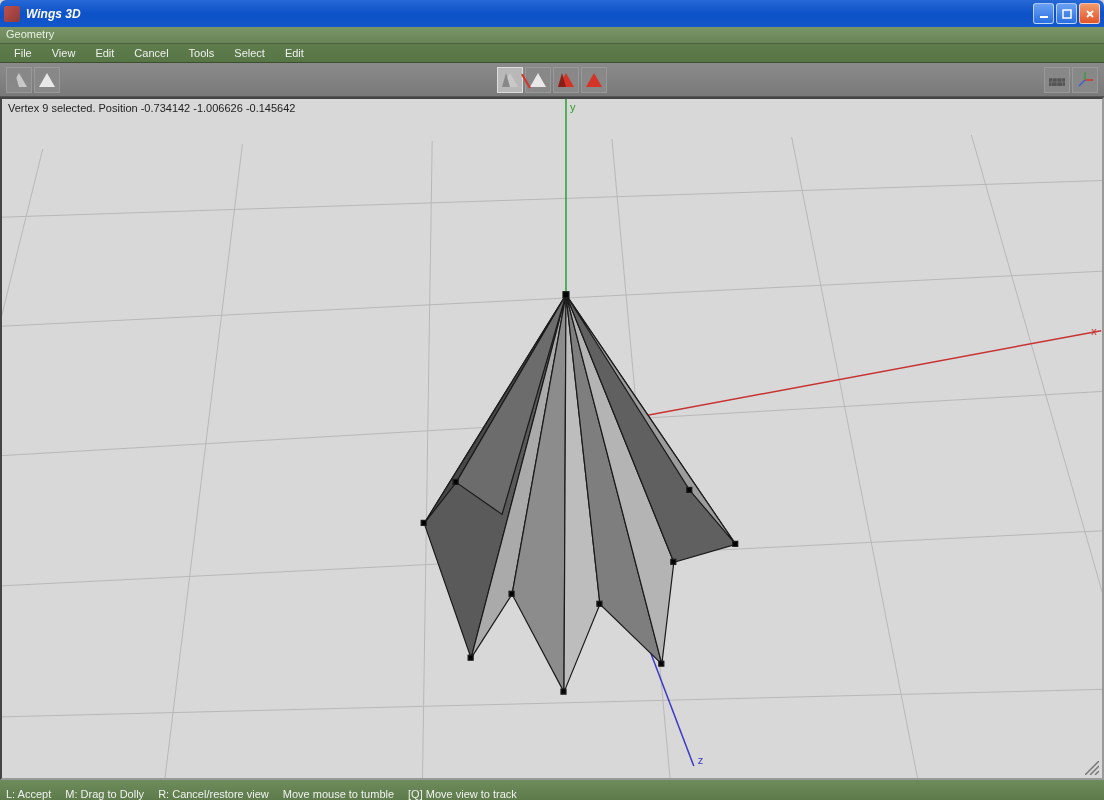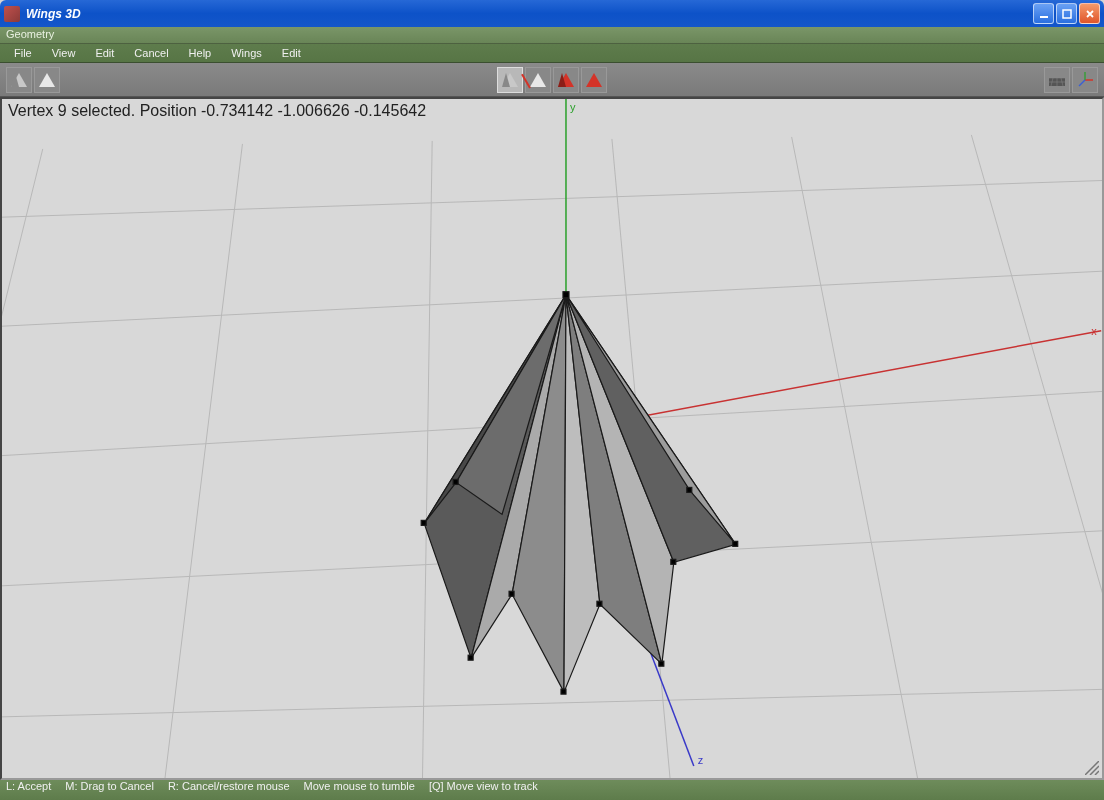--- a/index.html
+++ b/index.html
@@ -23,25 +23,25 @@
 .toolbar { height: 34px; background: linear-gradient(to bottom,#8a8a8a,#7a7a7a); display: flex; align-items: center; padding: 0 6px; border-bottom: 1px solid #555; }
 .toolgroup { display: flex; gap: 2px; }
 .toolbtn { width: 26px; height: 26px; border: 1px solid #999; background: #888; display:flex; align-items:center; justify-content:center; cursor:pointer; }
 .toolbtn.sel { background: #b8b8b8; border-color:#ddd; }
 .tri { width: 0; height: 0; border-left: 8px solid transparent; border-right: 8px solid transparent; border-bottom: 14px solid #c8c8c8; position: relative; }
 .tri.shaded::after { content:''; position:absolute; left:-8px; bottom:-14px; border-left:4px solid transparent; border-right:4px solid transparent; border-bottom:14px solid #888; }
 .tri.red { border-bottom-color: #d43328; }
 .tri.redshade::after { content:''; position:absolute; left:-8px; bottom:-14px; border-left:4px solid transparent; border-right:4px solid transparent; border-bottom:14px solid #8b1e17; }
 
 .viewport { position: absolute; left: 0; top: 97px; right: 0; bottom: 20px; background: #d8d8d8; overflow: hidden; border: 2px inset #999; }
-.status-line { position: absolute; left: 6px; top: 3px; color: #222; font-size: 16px; z-index: 10; }
+.status-line { position: absolute; left: 6px; top: 3px; color: #222; font-size: 11px; z-index: 10; }
 .resize-grip { position:absolute; right:3px; bottom:3px; width:14px; height:14px; cursor:nwse-resize; }
 .resize-grip svg { width:14px; height:14px; }
 
-.bottombar { position: absolute; left:0; right:0; bottom:0; height:20px; background: linear-gradient(to bottom,#6e8c5b,#5e7c4b); display:flex; align-items:flex-start; padding:0 6px; color:#f0f0f0; font-size:11px; }
+.bottombar { position: absolute; left:0; right:0; bottom:0; height:20px; background: linear-gradient(to bottom,#6e8c5b,#5e7c4b); display:flex; align-items:flex-end; padding:0 6px; color:#f0f0f0; font-size:11px; }
 .bottombar span { margin-right: 14px; }
 </style>
 </head>
 <body>
 
 <div class="titlebar">
   <div class="titlebar-icon"></div>
   <div class="titlebar-text">Wings 3D</div>
   <div class="winbtns">
     <div class="winbtn min">
@@ -64,22 +64,22 @@
 
 <div class="docbar">
   <span>Geometry</span>
 </div>
 
 <div class="menubar">
   <div class="menuitem"><span>File</span></div>
   <div class="menuitem"><span>View</span></div>
   <div class="menuitem"><span>Edit</span></div>
   <div class="menuitem"><span>Cancel</span></div>
-  <div class="menuitem"><span>Help</span></div>
-  <div class="menuitem"><span>Wings</span></div>
+  <div class="menuitem"><span>Tools</span></div>
+  <div class="menuitem"><span>Select</span></div>
   <div class="menuitem"><span>Edit</span></div>
 </div>
 
 <div class="toolbar">
   <div class="toolgroup">
     <div class="toolbtn">
         <div class="tri shaded"></div>
       </div>
     <div class="toolbtn">
         <div class="tri" style="border-bottom-color:#e8e8e8"></div>
@@ -176,17 +176,17 @@
 
   <div class="resize-grip">
     <svg viewBox="0 0 14 14">
         <path d="M14 0 L0 14 M14 5 L5 14 M14 10 L10 14" stroke="#777" stroke-width="1.5"></path>
       </svg>
   </div>
 </div>
 
 <div class="bottombar">
   <span>L: Accept</span>
-  <span>M: Drag to Cancel</span>
-  <span>R: Cancel/restore mouse</span>
+  <span>M: Drag to Dolly</span>
+  <span>R: Cancel/restore view</span>
   <span>Move mouse to tumble</span>
   <span>[Q] Move view to track</span>
 </div>
 
 </body></html>

